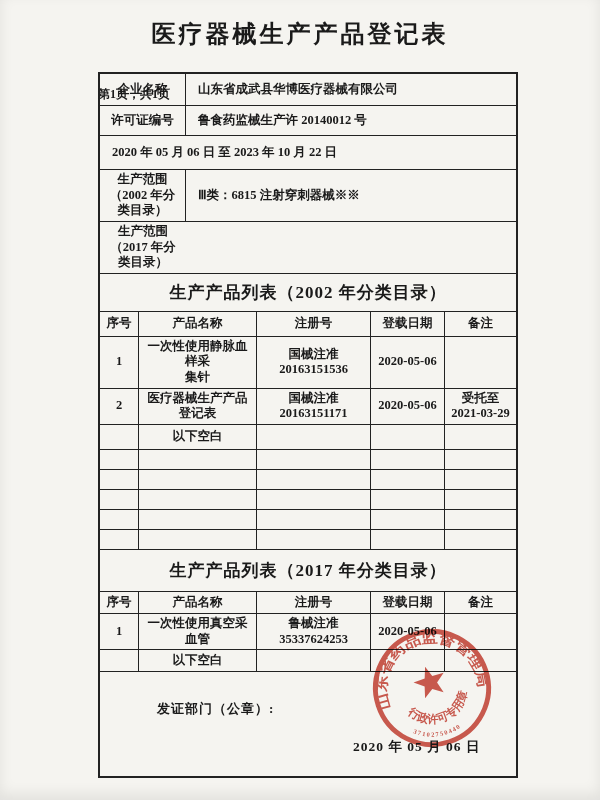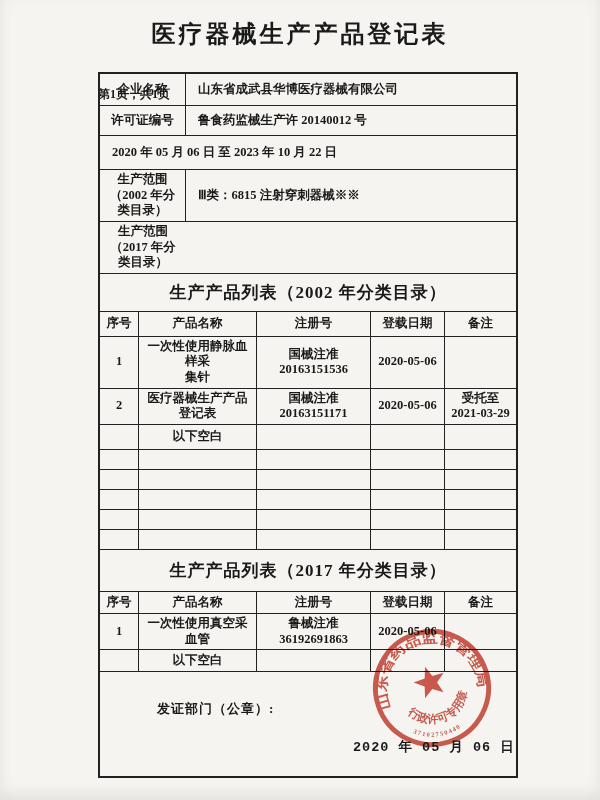--- a/index.html
+++ b/index.html
@@ -42,21 +42,21 @@
     display:flex; align-items:center; justify-content:center;
     font-size:17px; font-weight:700; letter-spacing:1px;
   }
   .bottom-block { position:relative; }
   .issuer-label {
     position:absolute; left:57px; top:28px;
     font-size:13px; font-weight:700; letter-spacing:1px;
   }
   .stamp-date {
     position:absolute; left:253px; top:66px; z-index:5;
-    font-size:13.5px; font-weight:700; letter-spacing:1px;font-family:Liberation Mono, monospace;
+    font-size:13.5px; font-weight:700; letter-spacing:1px;
   }
   .seal {
     position:absolute; left:354px; top:610px; width:156px; height:156px;
     transform:rotate(-18deg); opacity:0.88; mix-blend-mode:multiply;
     z-index:4; pointer-events:none;
   }
   .seal text { font-family:"Liberation Serif", serif; font-weight:700; }
 </style>
 </head>
 <body>
@@ -170,21 +170,21 @@
       <div class="cell c-name">产品名称</div>
       <div class="cell c-reg">注册号</div>
       <div class="cell c-date">登载日期</div>
       <div class="cell c-note">备注</div>
     </div>
 
     <div class="row" style="min-height:32px">
       <div class="cell c-no">1</div>
       <div class="cell c-name">一次性使用真空采血管</div>
       <div class="cell c-reg">鲁械注准
-36192691863</div>
+35337624253</div>
       <div class="cell c-date">2020-05-06</div>
       <div class="cell c-note"></div>
     </div>
     <div class="row" style="min-height:22px">
       <div class="cell c-no"></div>
       <div class="cell c-name">以下空白</div>
       <div class="cell c-reg"></div>
       <div class="cell c-date"></div>
       <div class="cell c-note"></div>
     </div>

